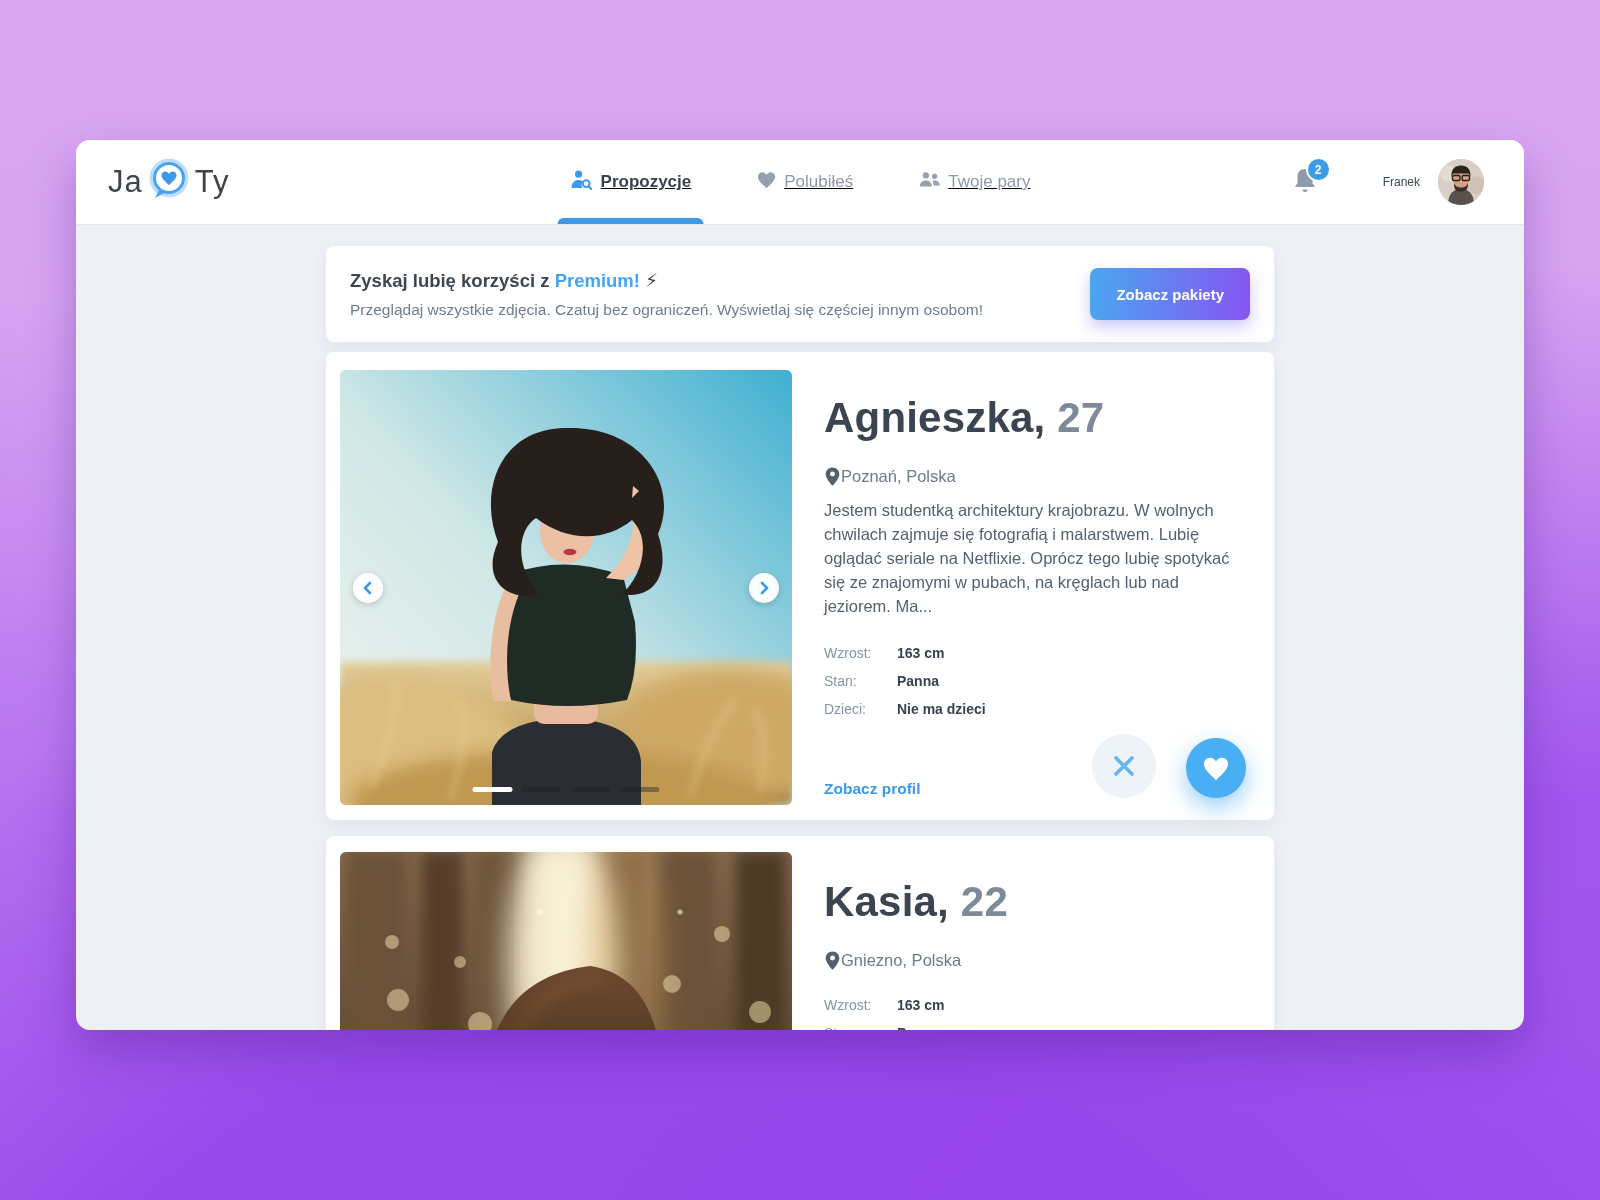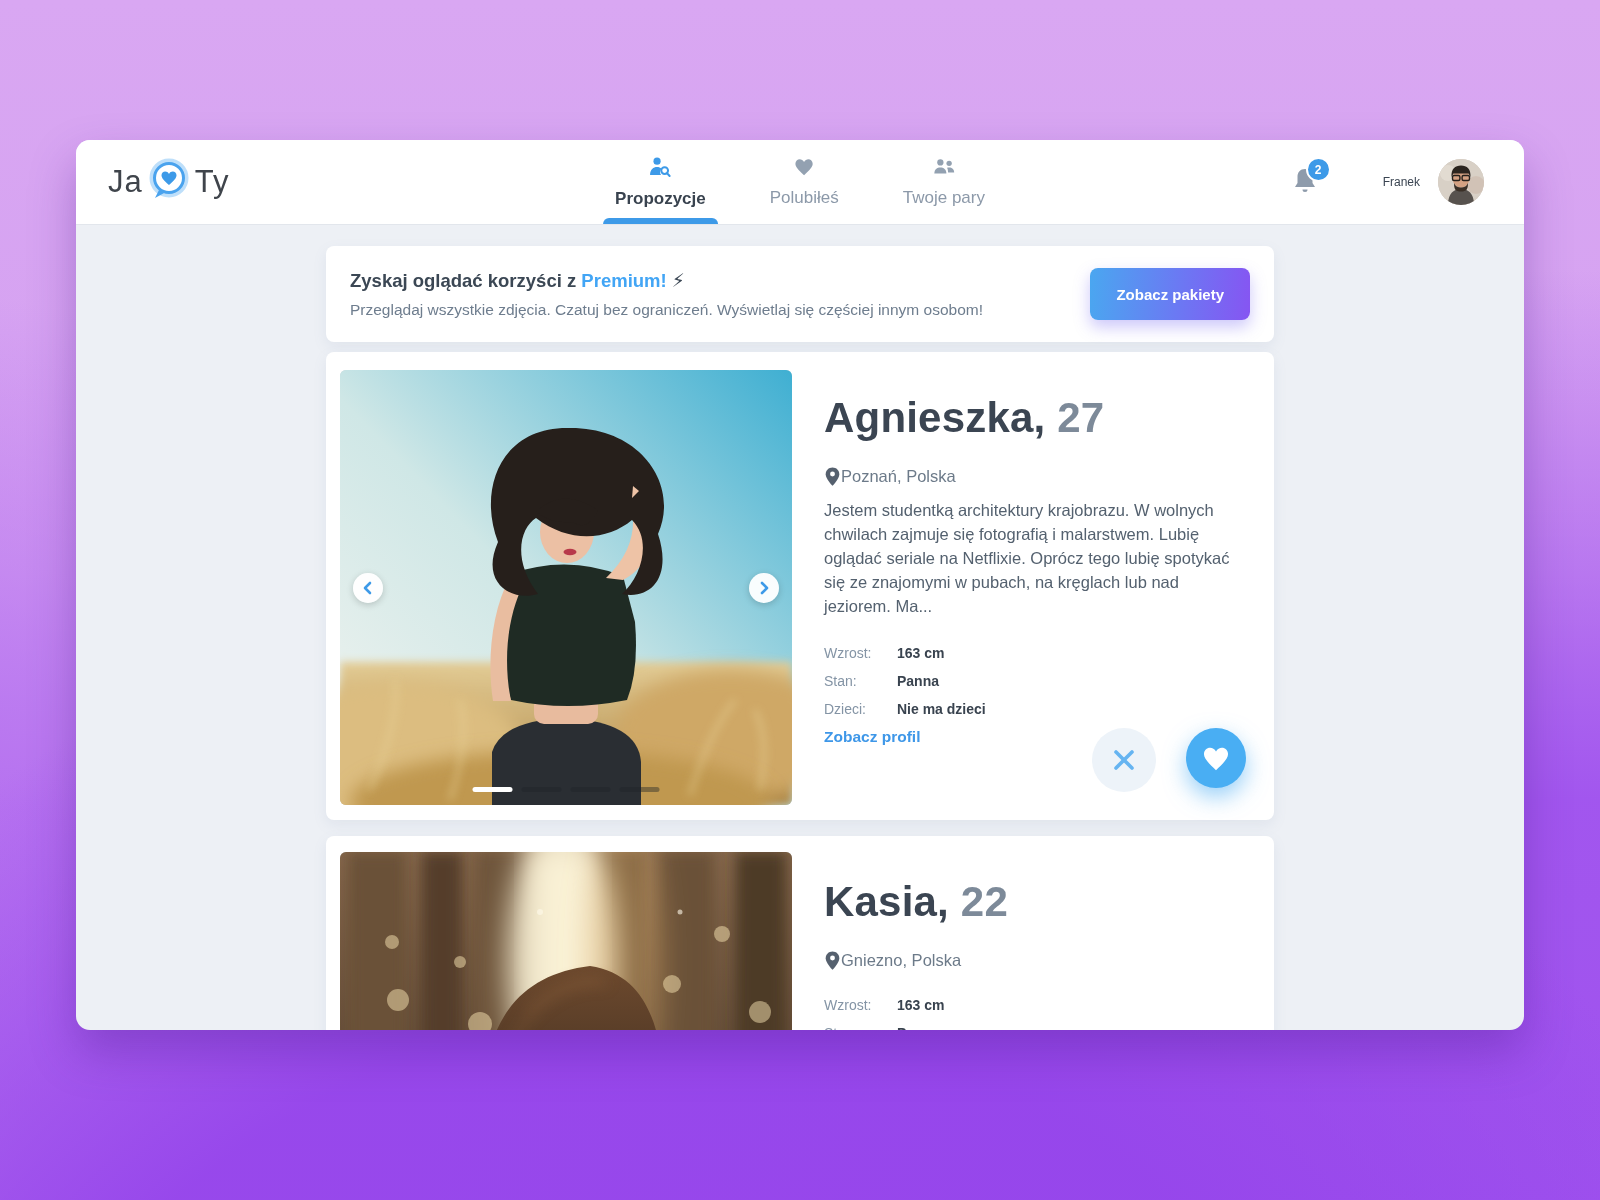--- a/index.html
+++ b/index.html
@@ -32,22 +32,22 @@
     display:flex;align-items:center;box-shadow:0 1px 0 rgba(30,50,80,.05);
   }
   .logo{display:flex;align-items:center;margin-left:32px;gap:2px;}
   .logo-text{font-size:31px;color:#3f444b;font-weight:400;letter-spacing:1px;}
   .logo svg{margin:0 1px;}
   .nav-tabs{
     position:absolute;left:50%;top:0;transform:translateX(-50%);
     height:100%;display:flex;align-items:stretch;gap:24px;
   }
   .tab{
-    position:relative;display:flex;flex-direction:column;align-items:center;
-    justify-content:center;gap:7px;padding:0 20px;cursor:pointer;
+    position:relative;display:flex;flex-direction:row;align-items:center;
+    justify-content:center;gap:7px;padding:0 20px;cursor:pointer;text-decoration:underline;
   }
   .tab-label{font-size:17px;color:#8c99a9;}
   .tab.active .tab-label{color:#39434f;font-weight:700;}
   .tab-underline{
     position:absolute;bottom:0;left:8px;right:8px;height:6px;
     background:#3d9ae8;border-radius:6px 6px 0 0;
   }
   .header-right{position:absolute;right:40px;display:flex;align-items:center;}
   .bell-wrap{position:relative;width:30px;height:34px;cursor:pointer;}
   .badge{
@@ -105,22 +105,22 @@
   .p-name{margin-top:42px;font-size:42px;font-weight:700;color:#3b4552;letter-spacing:.2px;}
   .p-age{color:#7d8a99;font-weight:600;}
   .p-loc{display:flex;align-items:center;gap:0;margin-top:24px;font-size:16.5px;color:#6c7a89;}
   .p-bio{margin-top:11px;font-size:16.5px;line-height:1.46;color:#54616f;}
   .p-stats{margin-top:27px;}
   .stat-row{display:flex;margin-bottom:12px;font-size:14px;}
   .stat-label{width:73px;color:#8494a5;}
   .stat-value{color:#39434f;font-weight:700;}
   .card-2 .p-stats{margin-top:26px;}
   .details-footer{
-    position:absolute;left:0;right:2px;bottom:28px;
-    display:flex;align-items:flex-start;
+    position:absolute;left:0;right:2px;bottom:22px;
+    display:flex;align-items:flex-end;
   }
   .profile-link{font-size:15.5px;color:#3e97e8;font-weight:600;cursor:pointer;}
   .spacer{flex:1;}
   .btn-pass{
     width:64px;height:64px;border-radius:50%;border:none;background:#edf3f9;cursor:pointer;
     display:flex;align-items:center;justify-content:center;margin-right:30px;
   }
   .btn-like{
     width:60px;height:60px;border-radius:50%;border:none;cursor:pointer;
     background:#49aef3;display:flex;align-items:center;justify-content:center;
@@ -206,21 +206,21 @@
           </div>
         </div>
       </div>
 
       <div class="content">
         <div class="column">
 
           <div class="banner">
             <div>
               <div class="banner-title">
-                <span>Zyskaj oglądać korzyści z </span><span class="hl">Premium!</span><span> ⚡</span>
+                <span>Zyskaj lubię korzyści z </span><span class="hl">Premium!</span><span> ⚡</span>
               </div>
               <div class="banner-sub">Przeglądaj wszystkie zdjęcia. Czatuj bez ograniczeń. Wyświetlaj się częściej innym osobom!</div>
             </div>
             <button class="cta-btn">Zobacz pakiety</button>
           </div>
 
           <div class="card card-1">
             <div class="photo">
               <svg width="452" height="435" viewBox="0 0 452 435">
                 <defs>

